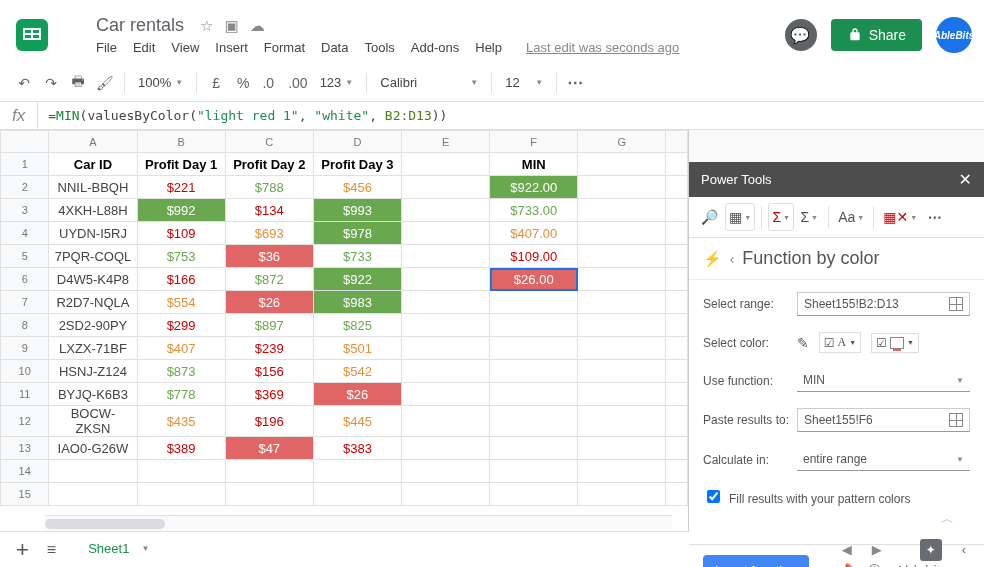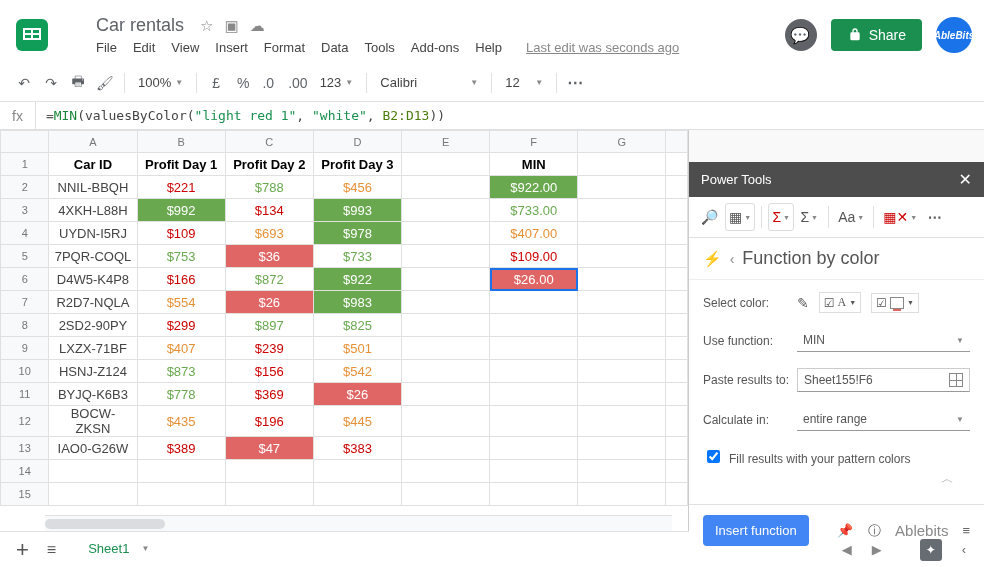--- a/index.html
+++ b/index.html
@@ -19,21 +19,21 @@
   .header-right { display:flex; align-items:center; gap:14px; }
   .comment-btn { width:32px; height:32px; border-radius:50%; background:#5f6368; display:flex; align-items:center; justify-content:center; color:#fff; cursor:pointer; font-size:16px; }
   .share-btn { background:#1a8f4f; color:#fff; padding:8px 16px; border-radius:4px; display:flex; align-items:center; gap:6px; font-size:14px; font-weight:500; cursor:pointer; }
   .avatar { width:36px; height:36px; border-radius:50%; background:#1a73e8; color:#fff; display:flex; align-items:center; justify-content:center; font-size:10px; font-weight:bold; font-style:italic; cursor:pointer; }
   .toolbar { display:flex; align-items:center; padding:4px 12px; border-bottom:1px solid #e0e0e0; height:38px; gap:3px; }
   .tbtn { min-width:24px; height:26px; display:flex; align-items:center; justify-content:center; cursor:pointer; color:#5f6368; font-size:14px; padding:0 3px; border-radius:3px; }
   .t-sep { width:1px; height:20px; background:#e0e0e0; margin:0 4px; }
   .t-select { display:flex; align-items:center; gap:4px; cursor:pointer; padding:0 6px; font-size:13px; }
   .t-caret { font-size:8px; color:#888; }
   .formula-bar { display:flex; align-items:center; border-bottom:1px solid #e0e0e0; height:28px; }
-  .fx { padding:0 12px; color:#888; font-size:14px; border-right:1px solid #e0e0e0; height:100%; display:flex; align-items:center; }
+  .fx { padding:0 12px; color:#888; font-style:italic; font-size:17px; border-right:1px solid #e0e0e0; height:100%; display:flex; align-items:center; }
   .formula { padding:0 10px; font-family:'Consolas',monospace; font-size:13px; flex:1; }
   .fn-eq { color:#555; }
   .fn-name { color:#198639; }
   .fn-str { color:#1a8f4f; }
   .fn-ref { color:#4d7c0f; }
   .main { display:flex; height:calc(567px - 64px - 38px - 28px - 36px); }
   .sheet { flex:1; overflow:hidden; position:relative; }
   table { border-collapse:collapse; width:100%; }
   th.corner { width:45px; background:#f8f9fa; border:1px solid #e0e0e0; height:22px; }
   th.col { background:#f8f9fa; border:1px solid #e0e0e0; color:#777; font-weight:normal; font-size:11px; height:22px; width:82px; text-align:center; }
@@ -371,20 +371,27 @@
       <div class="sp-tbtn" style="color:#c00">▦✕<span class="drop">▼</span></div>
       <div class="sp-tbtn" style="font-weight:bold;letter-spacing:1px">⋯</div>
     </div>
     <div class="sp-crumb">
       <span class="bolt">⚡</span>
       <span class="back-chev">‹</span>
       <span>Function by color</span>
     </div>
     <div class="sp-body">
       <div class="sp-row">
+        <div class="sp-label">Select range:</div>
+        <div class="sp-input">
+          <span>Sheet155!B2:D13</span>
+          <span class="grid-ic"></span>
+        </div>
+      </div>
+      <div class="sp-row">
         <div class="sp-label">Select color:</div>
         <div class="color-toggles">
           <span class="eyedrop">✎</span>
           <div class="ct">
               <span>☑</span>
               <span style="font-family:serif">A</span>
               <span class="drop" style="font-size:7px">▼</span>
             </div>
           <div class="ct">
               <span>☑</span>

